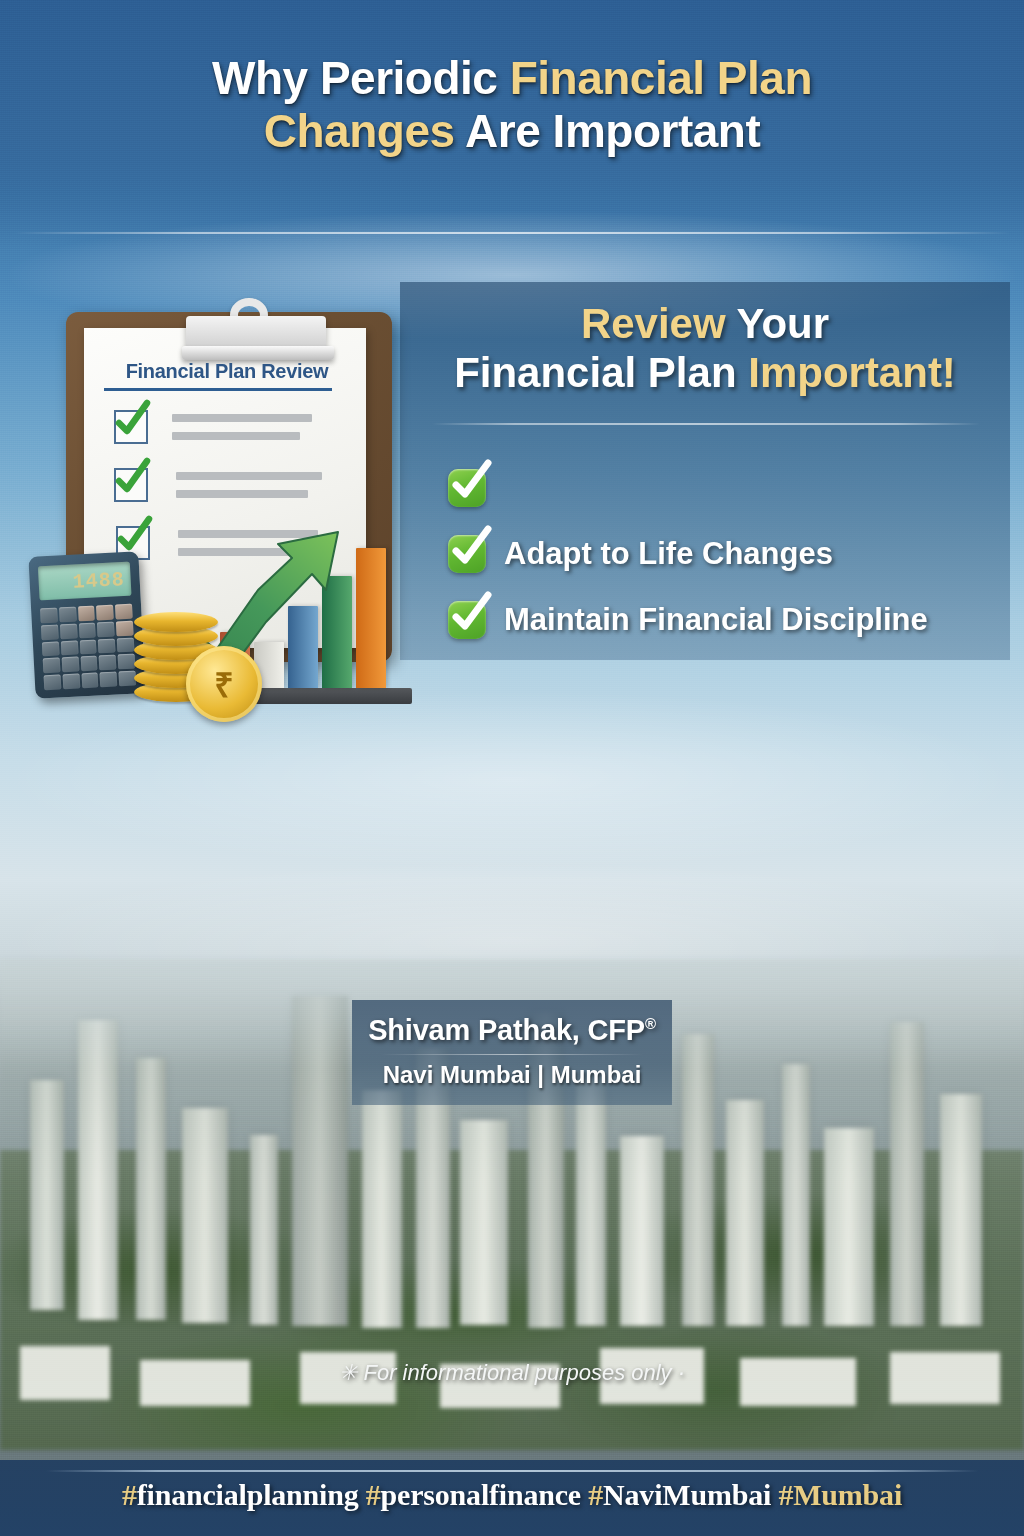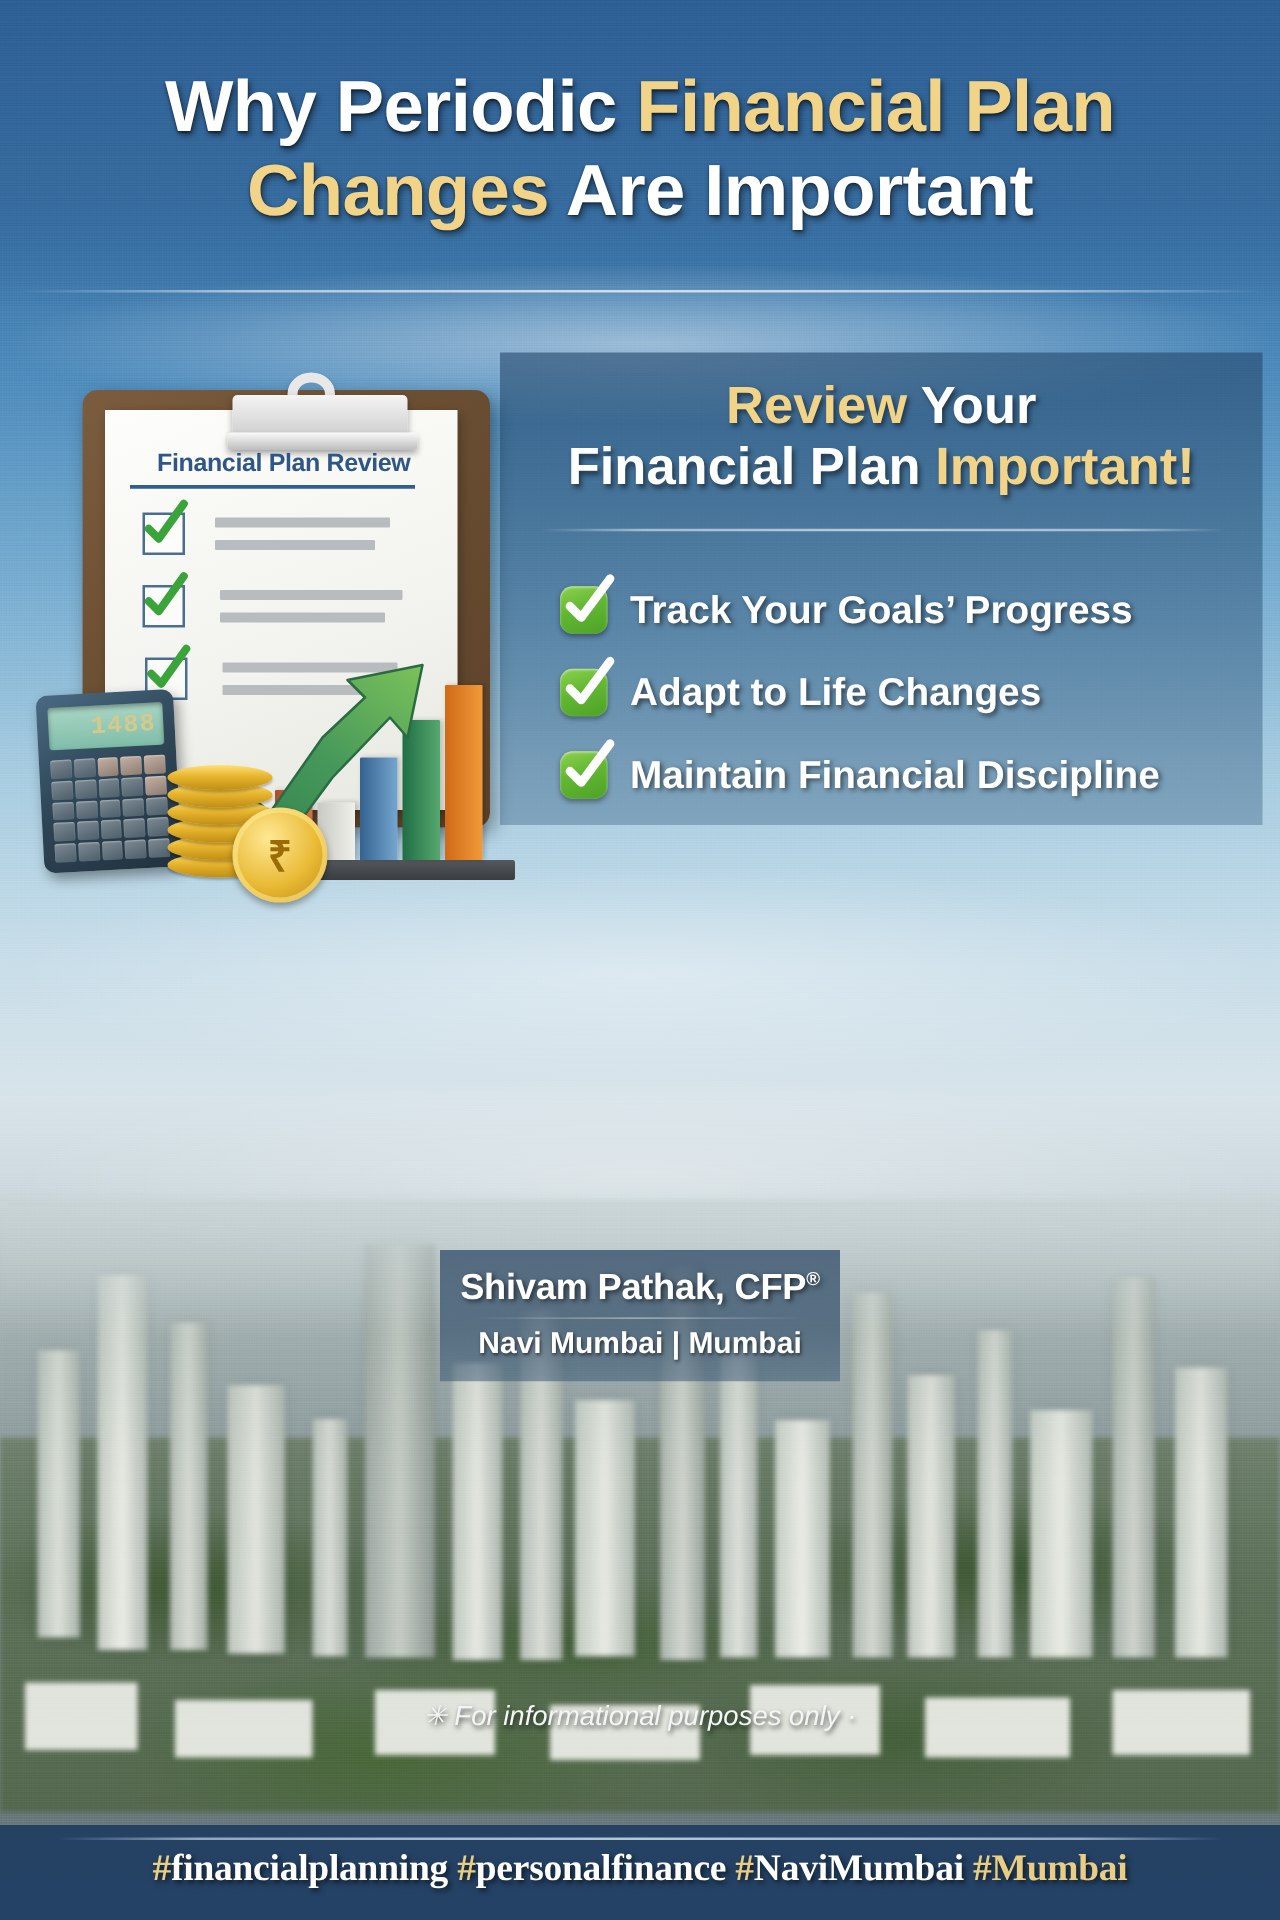--- a/index.html
+++ b/index.html
@@ -84,21 +84,21 @@
 
   
   .title-wrap{
     position:absolute;left:0;right:0;top:52px;
     text-align:center;
     padding:0 48px;
     z-index:20;
   }
   .title{
     margin:0;
-    font-size:58px;
+    font-size:46px;
     font-weight:bold;
     line-height:1.16;
     letter-spacing:-0.5px;
     color:#ffffff;
     text-shadow:2px 3px 5px rgba(0,0,0,.45), 0 1px 2px rgba(0,0,0,.5);
   }
   .gold{color:#f2d489;}
 
   .head-rule{
     position:absolute;left:14px;right:14px;top:232px;height:2px;
@@ -359,21 +359,20 @@
   </div>
   <div class="sub-rule"></div>
 
   <div class="bullets">
     <div class="bullet">
       <span class="chk">
         <svg viewBox="0 0 48 48">
             <path d="M10 26 L19 35 L42 4" fill="none" stroke="#ffffff" stroke-width="7" stroke-linecap="round" stroke-linejoin="round"></path>
           </svg>
       </span>
-      <span class="bullet-text">Track Your Goals’ Progress</span>
     </div>
     <div class="bullet">
       <span class="chk">
         <svg viewBox="0 0 48 48">
             <path d="M10 26 L19 35 L42 4" fill="none" stroke="#ffffff" stroke-width="7" stroke-linecap="round" stroke-linejoin="round"></path>
           </svg>
       </span>
       <span class="bullet-text">Adapt to Life Changes</span>
     </div>
     <div class="bullet">

